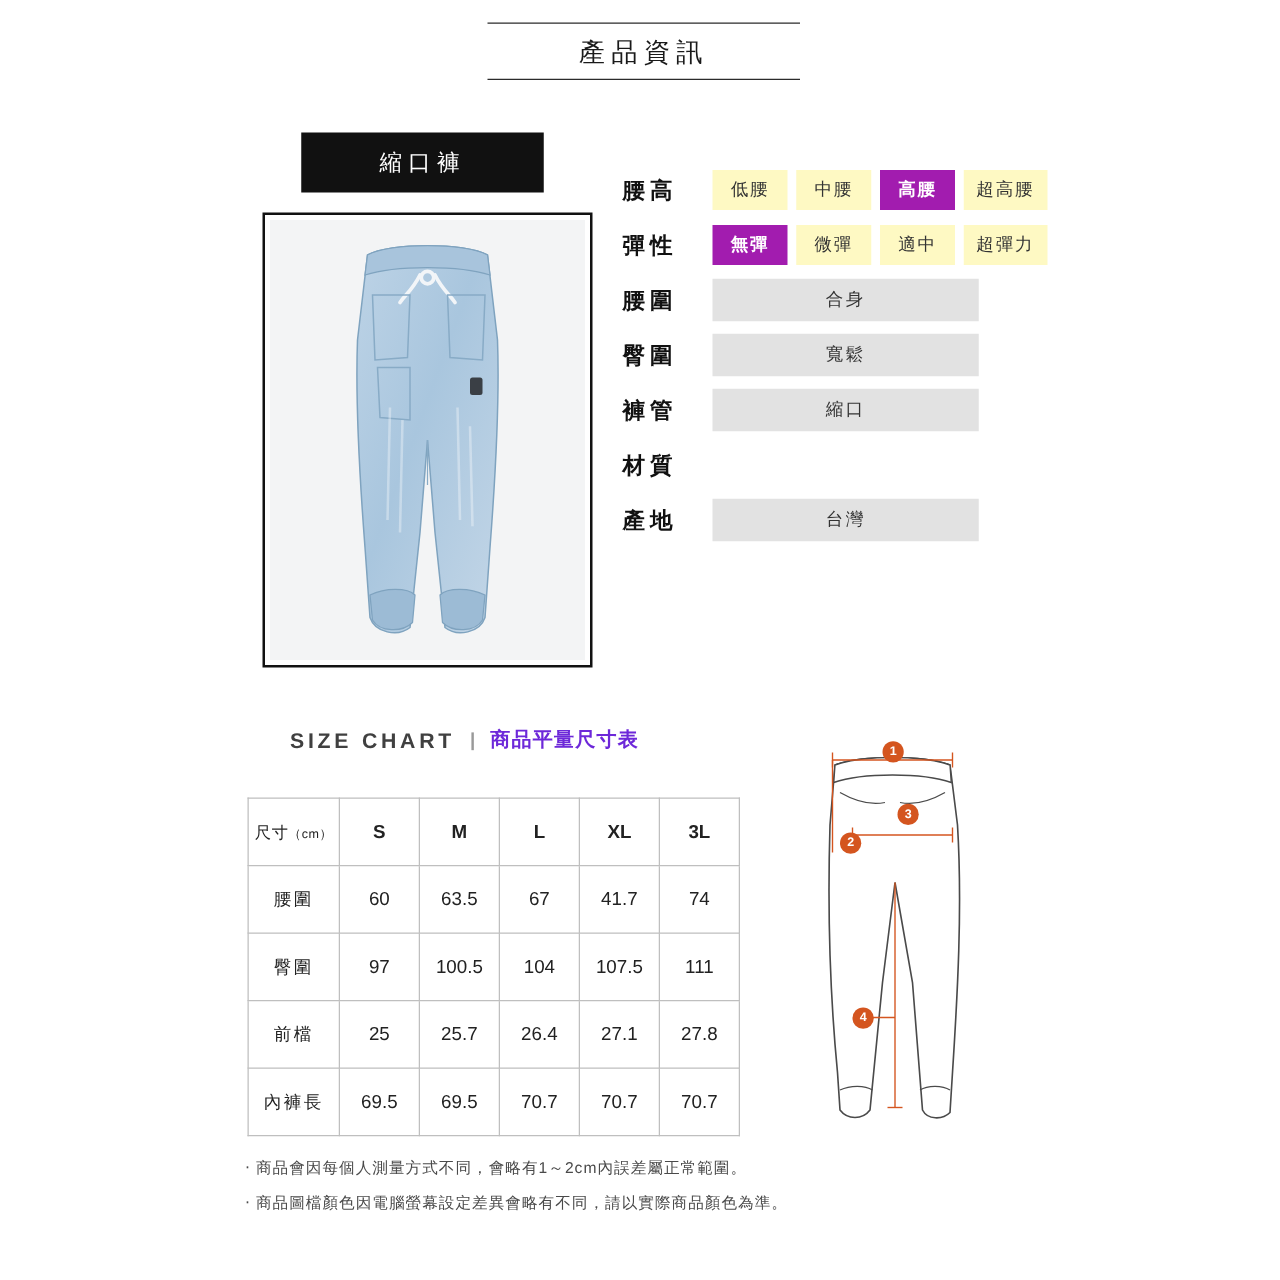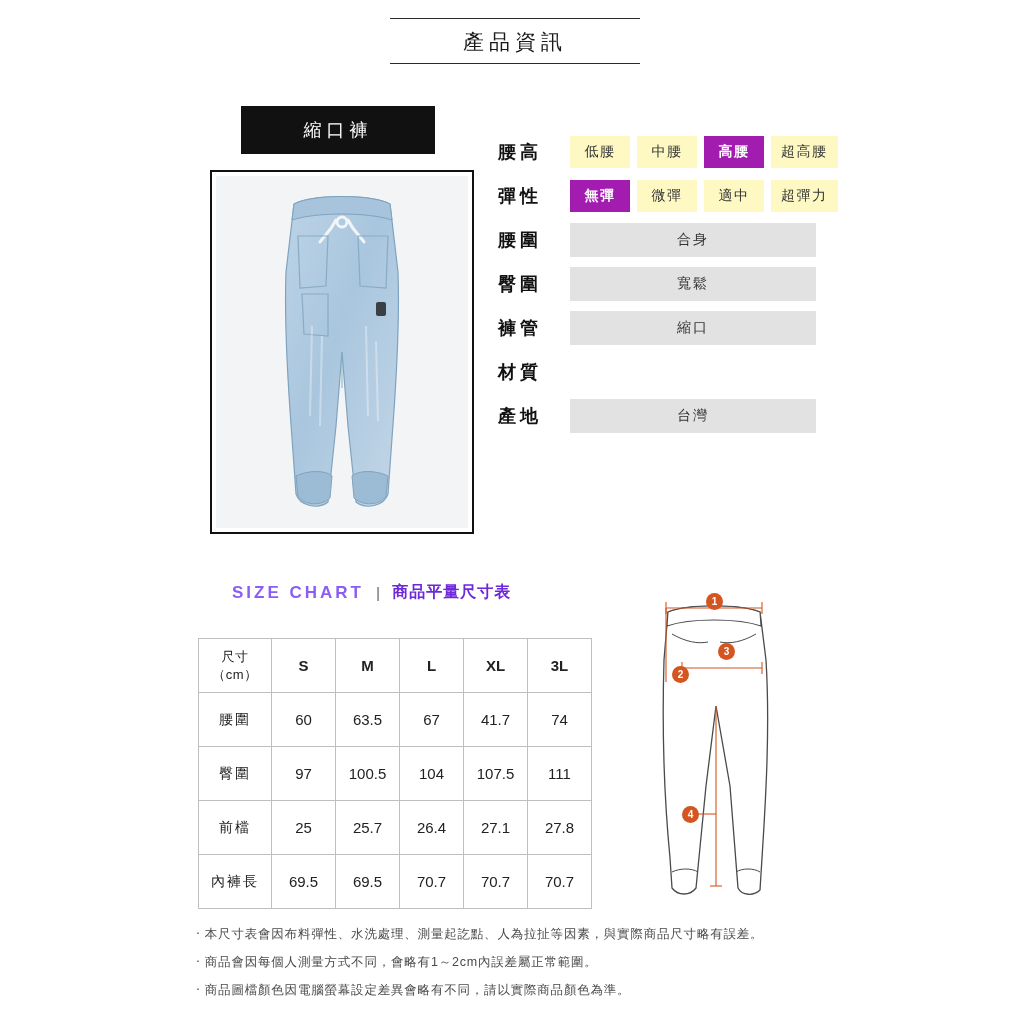--- a/index.html
+++ b/index.html
@@ -111,39 +111,39 @@
   .opt.active {
     background: #a21caf;
     color: #ffffff;
     font-weight: 700;
   }
   .fullbar {
     background: #e2e2e2;
     color: #333;
     font-size: 14px;
     letter-spacing: 2px;
-    width: 246px;
+    width: 213px;
     text-align: center;
     padding: 8px 0;
   }
 
   
   .sizechart-head {
     position: absolute;
     left: 232px;
     top: 582px;
     display: flex;
     align-items: center;
     gap: 12px;
     font-weight: 700;
   }
   .sizechart-head .en {
     font-size: 17px;
     letter-spacing: 3px;
-    color: #8b5cf6;
+    color: #404040;
   }
   .sizechart-head .sep {
     color: #999;
     font-size: 15px;
   }
   .sizechart-head .zh {
     font-size: 16px;
     letter-spacing: 1px;
     color: #6d28d9;
   }
@@ -166,21 +166,21 @@
   .size-table th {
     font-weight: 700;
     font-size: 15px;
   }
   .size-table .corner {
     width: 70px;
     font-size: 13px;
     font-weight: 500;
     letter-spacing: 0.5px;
   }
-  .size-table .corner small { font-size: 13px; }
+  .size-table .corner small { font-size: 10px; }
   .size-table .rowhead {
     width: 70px;
     font-size: 14px;
     letter-spacing: 2px;
     font-weight: 500;
   }
   .size-table .col { width: 61px; }
 
   
   .diagram {
@@ -402,16 +402,15 @@
     <line x1="90" y1="300" x2="102" y2="300" stroke="#d4551f" stroke-width="1.1"></line>
     <line x1="70" y1="228" x2="96" y2="228" stroke="#d4551f" stroke-width="1.1"></line>
   </svg>
   <div class="dot" style="left:86px; top:7px;">1</div>
   <div class="dot" style="left:52px; top:80px;">2</div>
   <div class="dot" style="left:98px; top:57px;">3</div>
   <div class="dot" style="left:62px; top:220px;">4</div>
 </div>
 
 <div class="notes">
-  <div class="note"><span class="bullet">‧</span><span>本尺寸表會因布料彈性、水洗處理、測量起訖點、人為拉扯等因素，與實際商品尺寸略有誤差。</span></div>
   <div class="note"><span class="bullet">‧</span><span>商品會因每個人測量方式不同，會略有1～2cm內誤差屬正常範圍。</span></div>
   <div class="note"><span class="bullet">‧</span><span>商品圖檔顏色因電腦螢幕設定差異會略有不同，請以實際商品顏色為準。</span></div>
 </div>
 
 </body></html>

